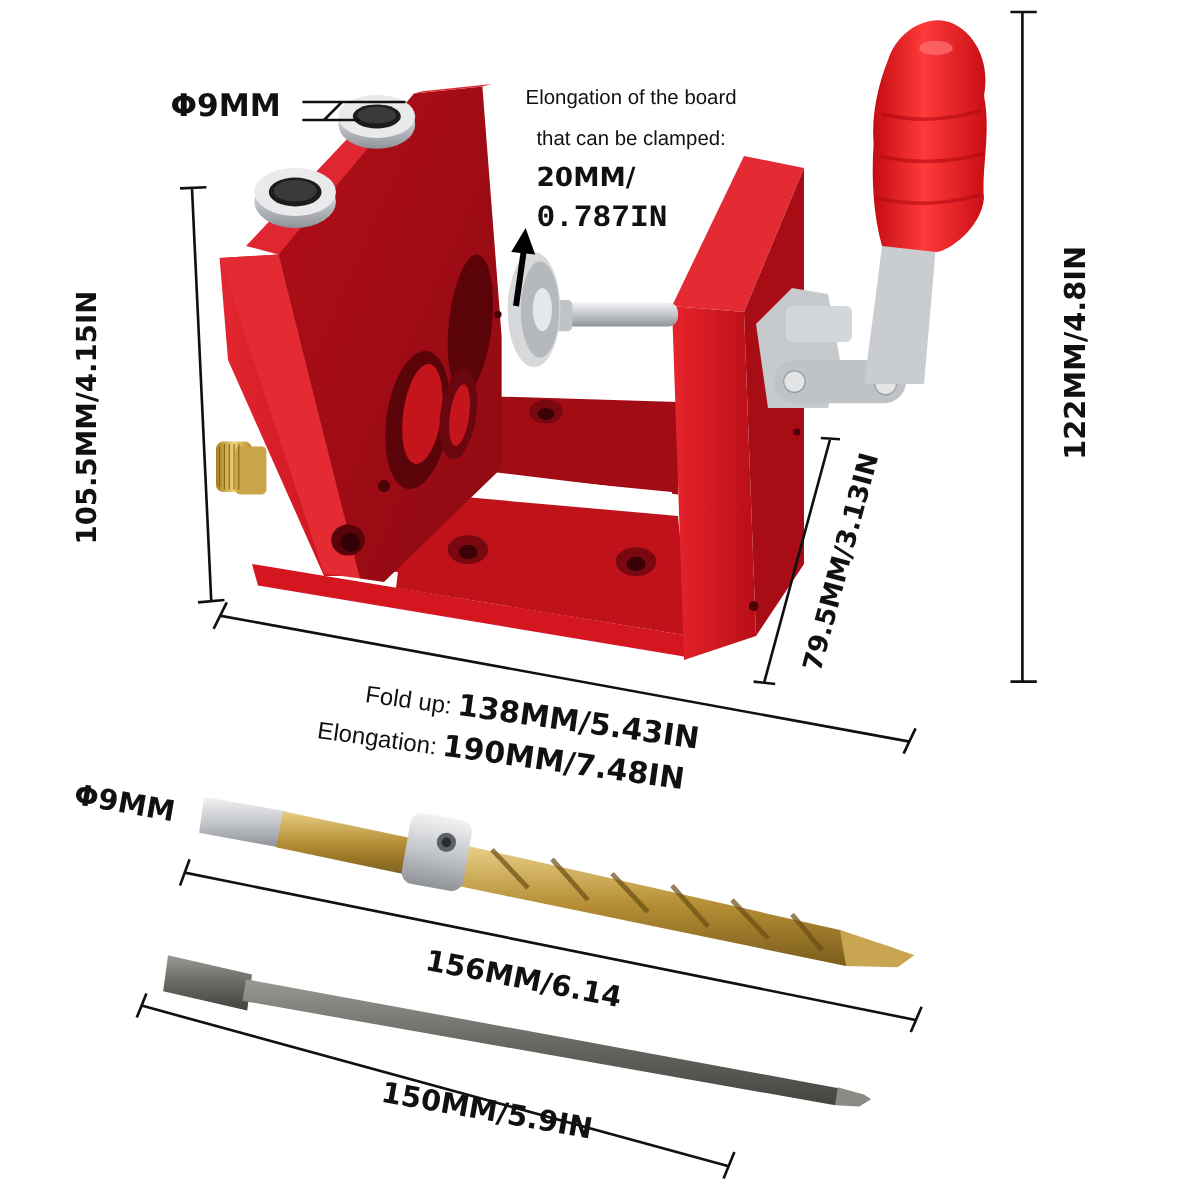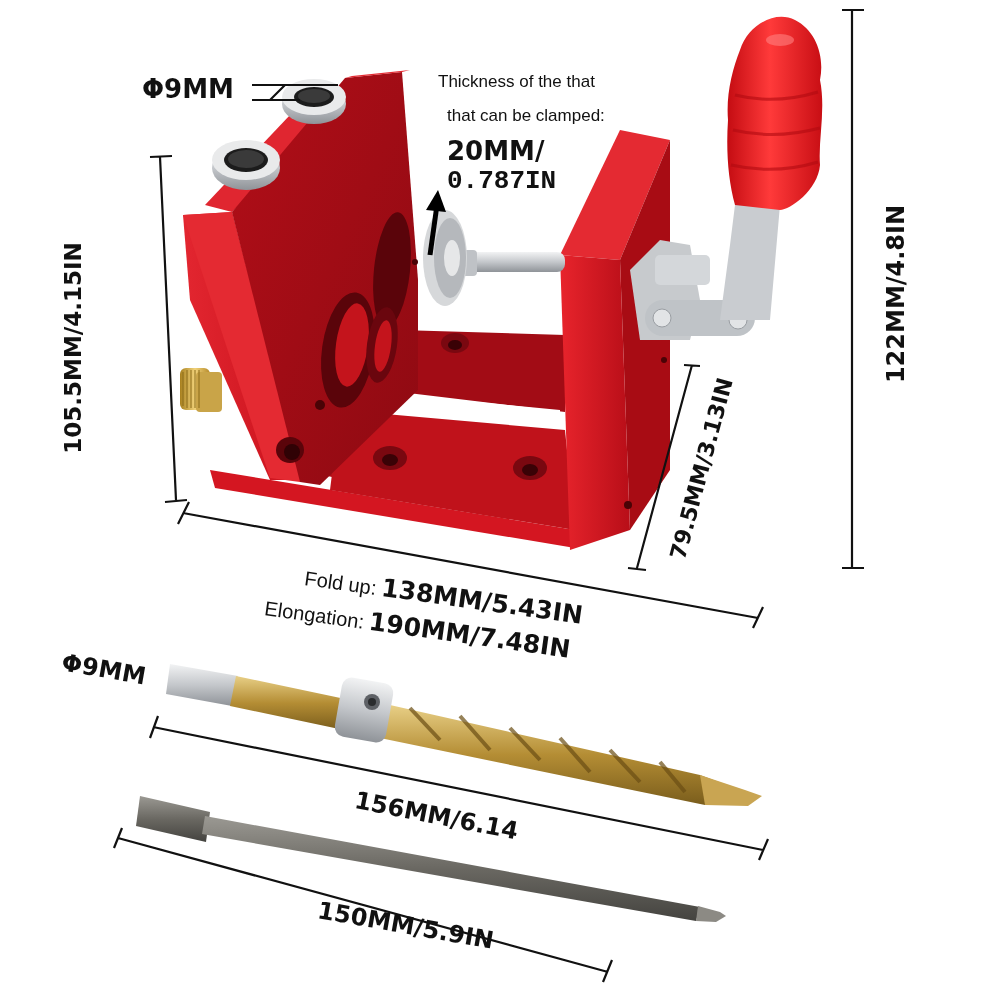--- a/index.html
+++ b/index.html
@@ -177,23 +177,23 @@
 
   <g>
     <polygon points="140,796 210,812 206,842 136,826" fill="url(#gBit)"></polygon>
     <polygon points="205,816 700,907 696,921 202,834" fill="url(#gBit)"></polygon>
     <polygon points="698,906 720,912 726,916 716,922 696,921" fill="#8c8a84"></polygon>
   </g>
 </svg>
 
 <div class="lbl" style="left:142px; top:74px; font-size:26px;">Φ9MM</div>
 
-<div class="lbl-thin" style="left:438px; top:72px; font-size:17px;">Thickness of the that</div>
+<div class="lbl-thin" style="left:438px; top:72px; font-size:17px;">Elongation of the board</div>
 <div class="lbl-thin" style="left:447px; top:106px; font-size:17px;">that can be clamped:</div>
-<div class="lbl" style="left:447px; top:136px; font-size:26px;">20MM/</div>
+<div class="lbl" style="left:447px; top:136px; font-size:22px;">20MM/</div>
 <div class="lbl" style="left:447px; top:166px; font-size:26px;font-family:Liberation Mono, monospace;">0.787IN</div>
 
 <div class="lbl" style="left:-33px; top:335px; font-size:23px; transform: rotate(-90deg); transform-origin: center;">105.5MM/4.15IN</div>
 
 <div class="lbl" style="left:807px; top:280px; font-size:24px; transform: rotate(-90deg); transform-origin: center;">122MM/4.8IN</div>
 
 <div class="lbl" style="left:608px; top:456px; font-size:22px; transform: rotate(-75deg); transform-origin: center;">79.5MM/3.13IN</div>
 
 <div style="position:absolute; left:305px; top:562px; transform: rotate(8deg); transform-origin: left center; white-space:nowrap;">
   <span class="lbl-thin" style="position:static; font-size:20px;">Fold up:</span>

